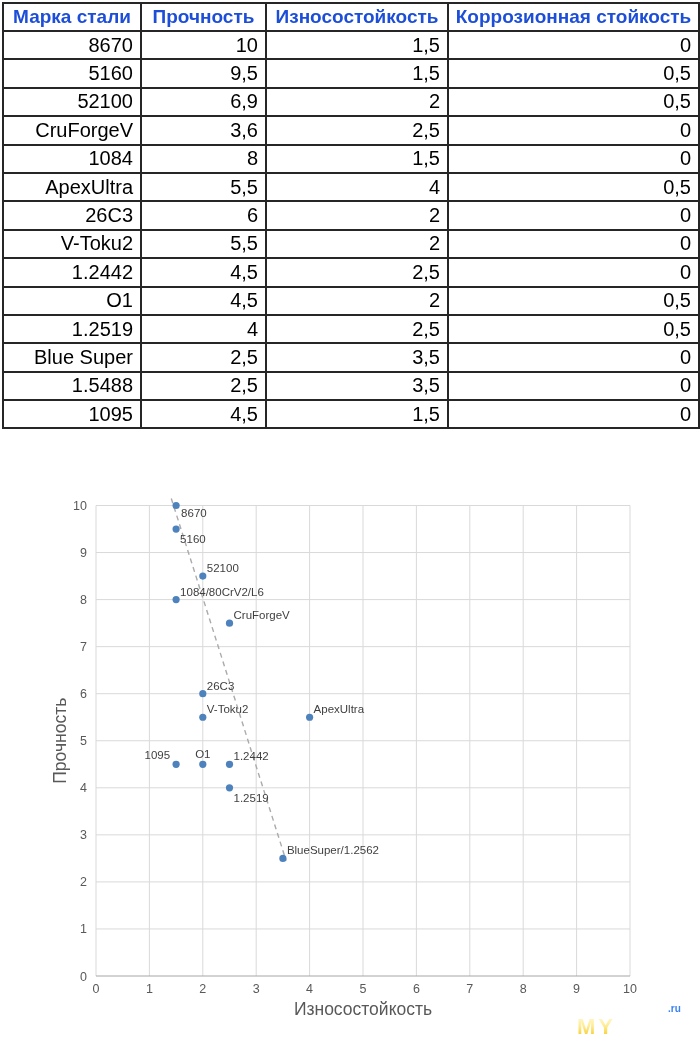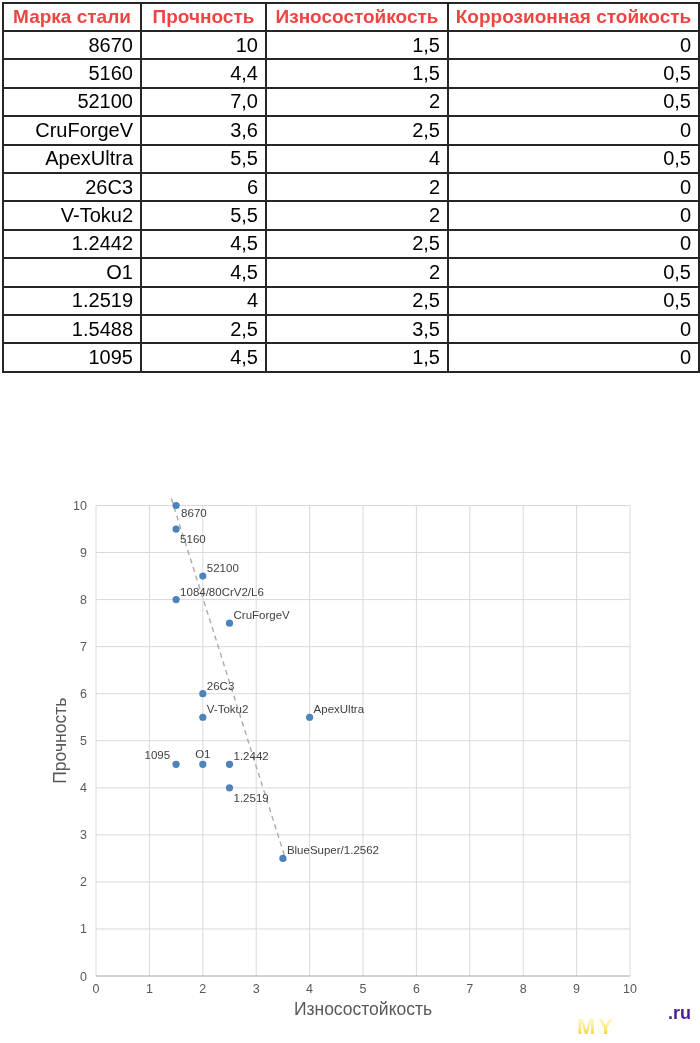--- a/index.html
+++ b/index.html
@@ -11,42 +11,42 @@
   table.steel{
     position:absolute;left:2px;top:2px;width:696px;
     border-collapse:collapse;table-layout:fixed;
     font-family:"Liberation Sans",sans-serif;
   }
   table.steel th, table.steel td{
     border:2px solid #262626;
     overflow:hidden;white-space:nowrap;
   }
   table.steel th{
-    height:26px;font-size:19px;font-weight:bold;color:#ef4444;
+    height:26px;font-size:19px;font-weight:bold;color:#1d4ed8;
     text-align:center;padding:0 4px;
   }
   table.steel td{
     height:26.4px;font-size:20px;color:#000;
     text-align:right;padding:0 7px 0 2px;
   }
   
   .chart-wrap{position:absolute;left:0;top:480px;width:700px;height:563px;}
   svg text{font-family:"Liberation Sans",sans-serif;}
   
   .wm-my{
     position:absolute;left:577px;top:1014px;
     font-size:22px;font-weight:bold;letter-spacing:3px;
     color:#f3c206;
     background:linear-gradient(180deg,#fffce3 0%,#ffec96 45%,#f3c206 100%);
     -webkit-background-clip:text;background-clip:text;
     -webkit-text-fill-color:transparent;
   }
   .wm-ru{
     position:absolute;left:668px;top:1003px;
-    font-size:18px;font-weight:bold;color:#4c1d95;
+    font-size:10px;font-weight:bold;color:#3b82f6;
   }
 </style>
 </head>
 <body>
 
 <table class="steel">
   <colgroup>
     <col style="width:138px">
       <col style="width:125px">
     <col style="width:182px">
@@ -62,34 +62,40 @@
   </thead>
   <tbody id="tbody">
       <tr>
         <td>8670</td>
         <td>10</td>
         <td>1,5</td>
         <td>0</td>
       </tr>
       <tr>
         <td>5160</td>
-        <td>4,4</td>
+        <td>9,5</td>
         <td>1,5</td>
         <td>0,5</td>
       </tr>
       <tr>
         <td>52100</td>
-        <td>7,0</td>
+        <td>6,9</td>
         <td>2</td>
         <td>0,5</td>
       </tr>
       <tr>
         <td>CruForgeV</td>
         <td>3,6</td>
         <td>2,5</td>
+        <td>0</td>
+      </tr>
+      <tr>
+        <td>1084</td>
+        <td>8</td>
+        <td>1,5</td>
         <td>0</td>
       </tr>
       <tr>
         <td>ApexUltra</td>
         <td>5,5</td>
         <td>4</td>
         <td>0,5</td>
       </tr>
       <tr>
         <td>26C3</td>
@@ -113,20 +119,26 @@
         <td>O1</td>
         <td>4,5</td>
         <td>2</td>
         <td>0,5</td>
       </tr>
       <tr>
         <td>1.2519</td>
         <td>4</td>
         <td>2,5</td>
         <td>0,5</td>
+      </tr>
+      <tr>
+        <td>Blue Super</td>
+        <td>2,5</td>
+        <td>3,5</td>
+        <td>0</td>
       </tr>
       <tr>
         <td>1.5488</td>
         <td>2,5</td>
         <td>3,5</td>
         <td>0</td>
       </tr>
       <tr>
         <td>1095</td>
         <td>4,5</td>

